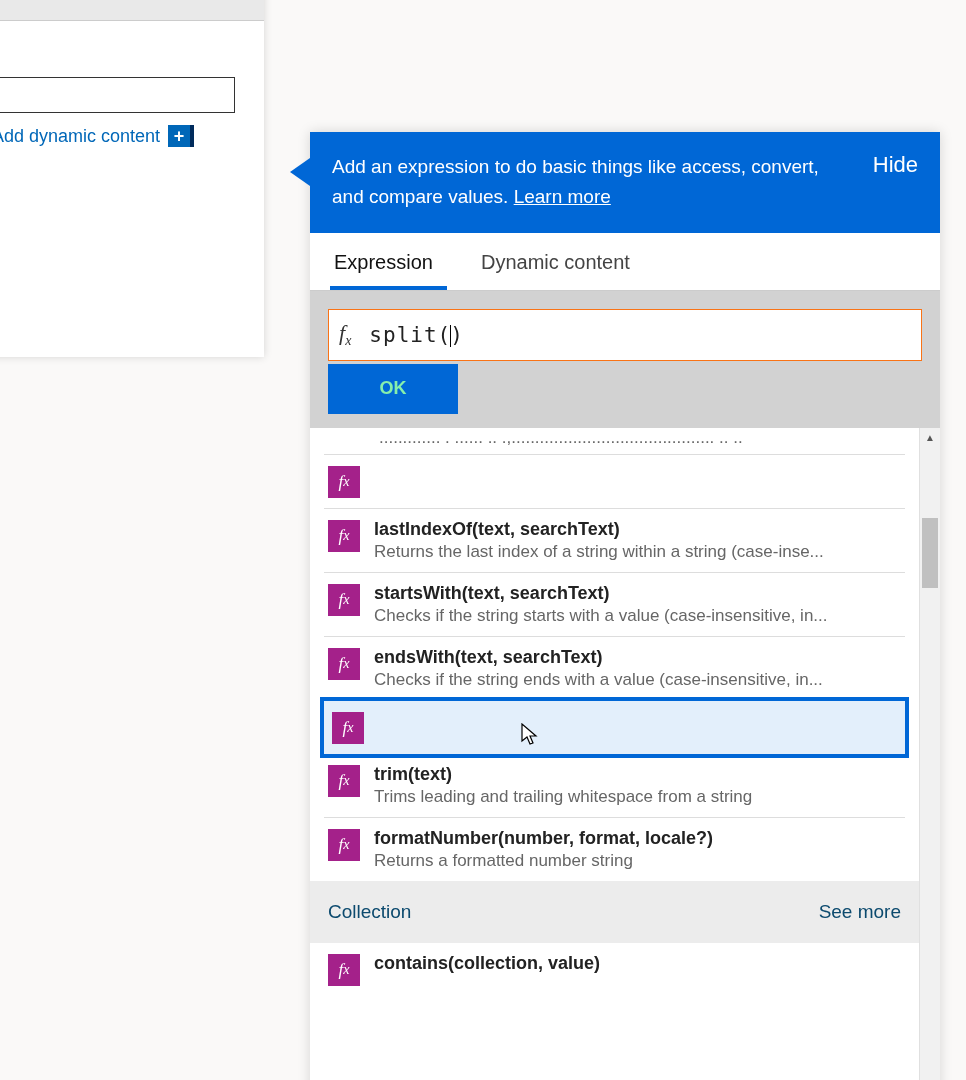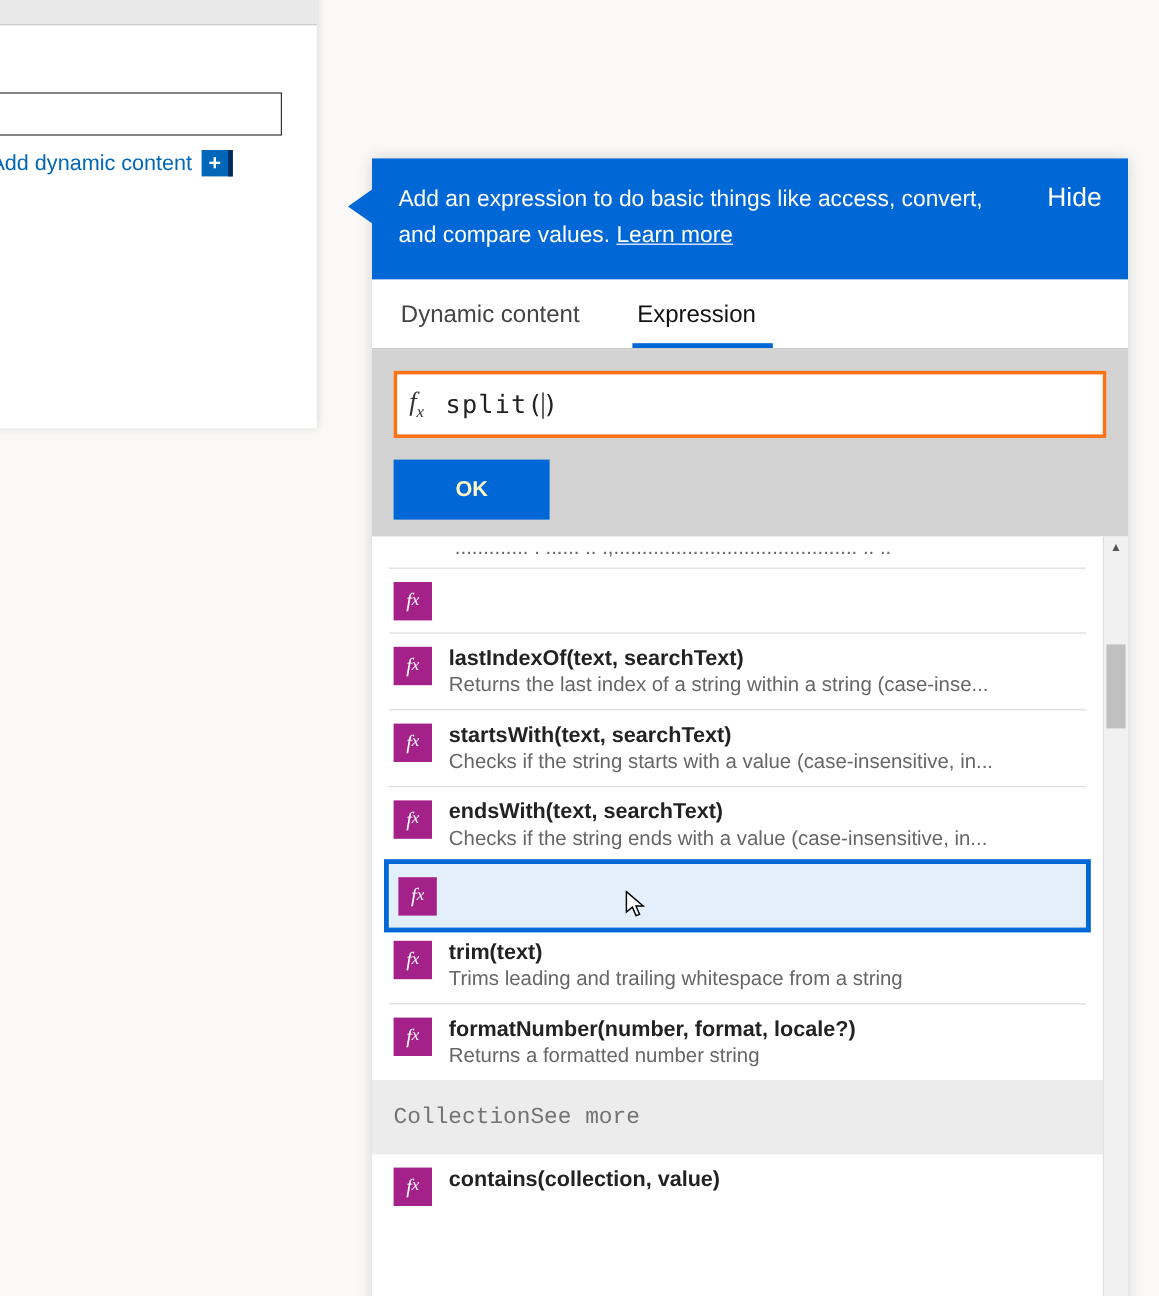--- a/index.html
+++ b/index.html
@@ -121,21 +121,21 @@
       color: #111;
       border-bottom: 4px solid #0067d6;
       padding-bottom: 12px;
     }
     .expr-area {
       background: #d2d2d2;
       padding: 18px 18px 14px 18px;
     }
     .expr-input-wrap {
       background: #fff;
-      border: 3px solid #f97316;
+      border: 1px solid #f97316;
       height: 50px;
       display: flex;
       align-items: center;
       padding: 0 10px;
       gap: 18px;
     }
     .fx-label {
       font-family: Georgia, serif;
       font-style: italic;
       font-size: 22px;
@@ -152,23 +152,23 @@
     }
     .caret {
       display: inline-block;
       width: 1px;
       height: 22px;
       background: #000;
       vertical-align: middle;
       margin: 0 -1px;
     }
     .ok-btn {
-      margin-top: 18px;
+      margin-top: 3px;
       background: #0067d6;
-      color: #fef9c3;
+      color: #86efac;
       border: none;
       width: 130px;
       height: 50px;
       font-size: 18px;
       font-weight: 600;
       cursor: pointer;
     }
     .func-scroll {
       flex: 1;
       overflow: hidden;
@@ -230,24 +230,24 @@
       color: #666;
       white-space: nowrap;
       overflow: hidden;
       text-overflow: ellipsis;
       margin-top: 2px;
     }
     .category-row {
       background: #ececec;
       padding: 20px 18px;
       display: flex;
+      justify-content: space-between;
       font-size: 19px;
-      color: #737373;
+      color: #0c4a6e;
       margin: 0 -14px;
-      font-family: Liberation Mono, monospace;
     }
     .scrollbar {
       width: 20px;
       background: #f1f1f1;
       position: relative;
       border-left: 1px solid #e0e0e0;
     }
     .scroll-arrow {
       position: absolute;
       left: 0;
@@ -292,22 +292,22 @@
 
 <div class="popup">
   <div class="popup-header">
     <div class="popup-header-text">
       <span>Add an expression to do basic things like access, convert, and compare values. </span><a href="#">Learn more</a>
     </div>
     <div class="popup-hide">Hide</div>
   </div>
 
   <div class="tabs">
+    <div class="tab active">Expression</div>
     <div class="tab">Dynamic content</div>
-    <div class="tab active">Expression</div>
   </div>
 
   <div class="expr-area">
     <div class="expr-input-wrap">
       <span class="fx-label">f<sub>x</sub></span>
       <span class="expr-input"><span>split(</span><span class="caret"></span><span>)</span></span>
     </div>
     <button class="ok-btn">OK</button>
   </div>
 

